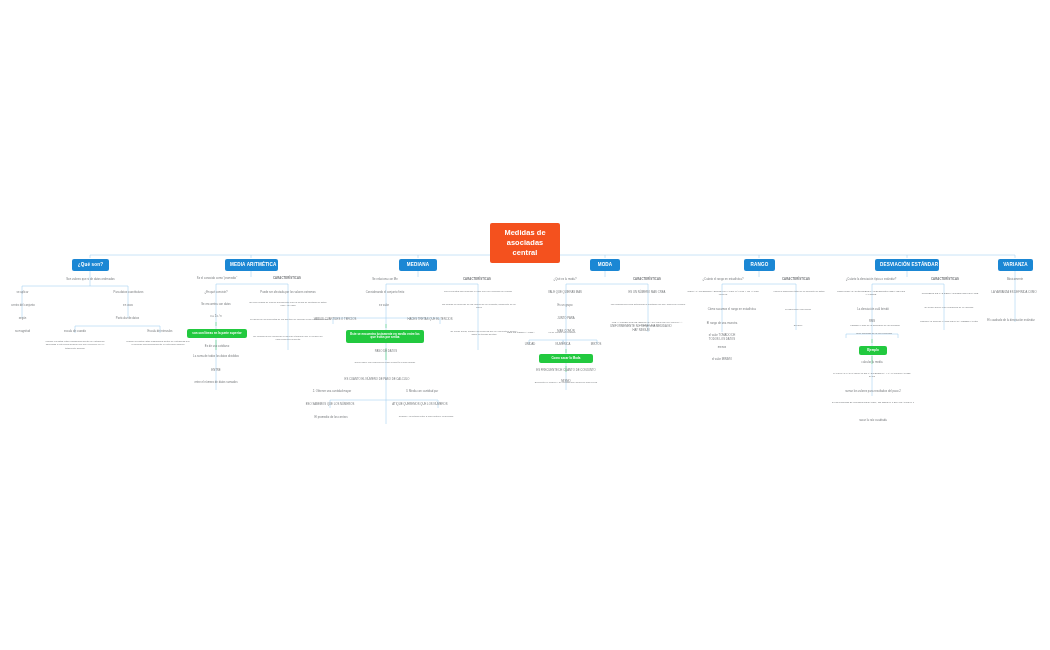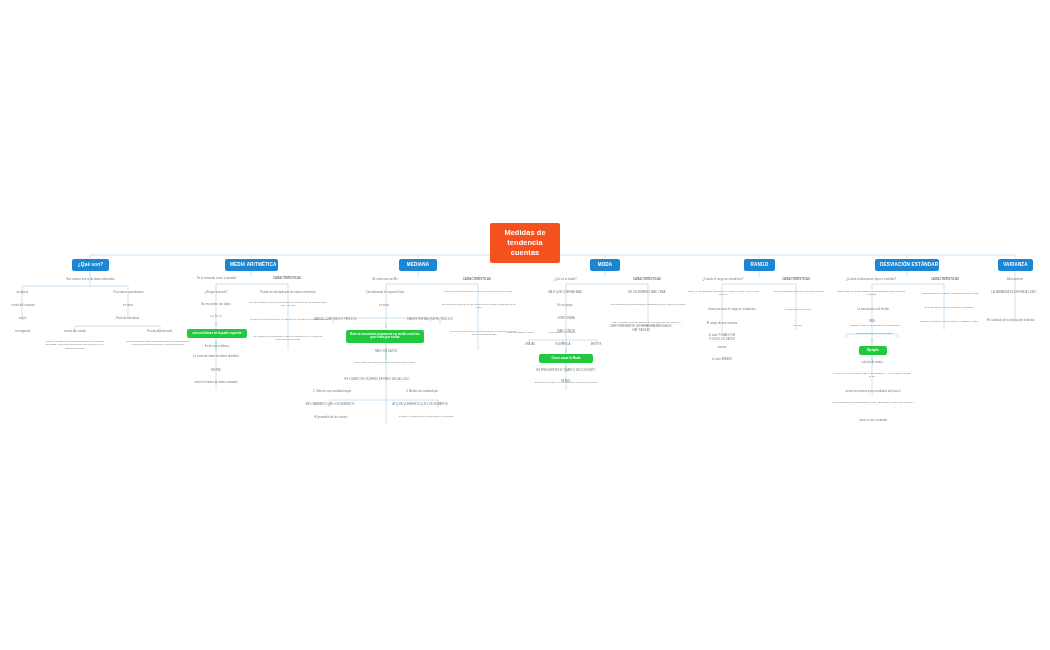--- a/index.html
+++ b/index.html
@@ -112,21 +112,21 @@
       <path d="M386 348 L386 360"></path>
       <path d="M566 349 L566 353"></path>
       <path d="M566 366 L566 372"></path>
       <path d="M872 339 L872 343"></path>
       <path d="M872 356 L872 364"></path>
     </g>
   </svg>
 
   <div class="node root" style="left:490px;top:223px;width:70px;">
     <span>Medidas de
-tendencia cuentas</span>
+asociadas central</span>
   </div>
 
   <div class="node branch" style="left:72px;top:259px;width:37px;">
     <span>¿Qué son?</span>
   </div>
   <div class="node branch" style="left:225px;top:259px;width:53px;">
     <span>MEDIA ARITMÉTICA</span>
   </div>
   <div class="node branch" style="left:399px;top:259px;width:38px;">
     <span>MEDIANA</span>

